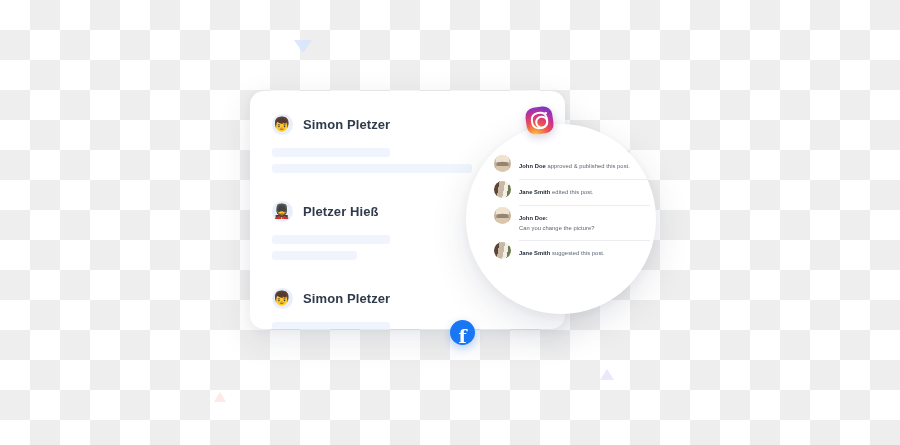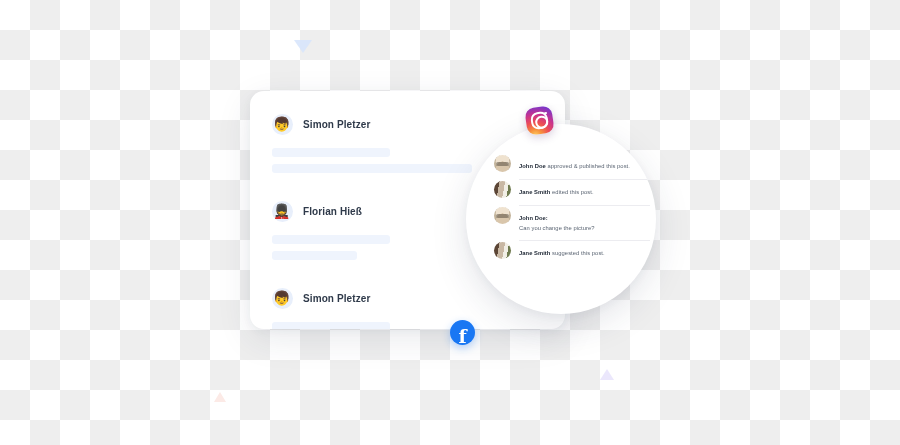--- a/index.html
+++ b/index.html
@@ -85,21 +85,21 @@
     display: flex;
     align-items: center;
     justify-content: center;
     font-size: 14px;
     line-height: 1;
     flex: none;
     overflow: hidden;
   }
 
   .post-name {
-    font-size: 10px;
+    font-size: 13px;
     font-weight: bold;
     color: #2f3a4a;
     letter-spacing: .1px;
     white-space: nowrap;
   }
 
   .skel-wrap { margin-top: 11px; }
   .skel {
     height: 9px;
     border-radius: 3px;
@@ -282,21 +282,21 @@
         <div class="skel w-short"></div>
         <div class="skel w-xlong"></div>
       </div>
     </div>
 
     <div class="post-gap"></div>
 
     <div class="post-item">
       <div class="post-head">
         <span class="avatar">💂</span>
-        <span class="post-name">Florian Hieß</span>
+        <span class="post-name">Pletzer Hieß</span>
       </div>
       <div class="skel-wrap">
         <div class="skel w-short"></div>
         <div class="skel w-mid"></div>
       </div>
     </div>
 
     <div class="post-gap"></div>
 
     <div class="post-item">

